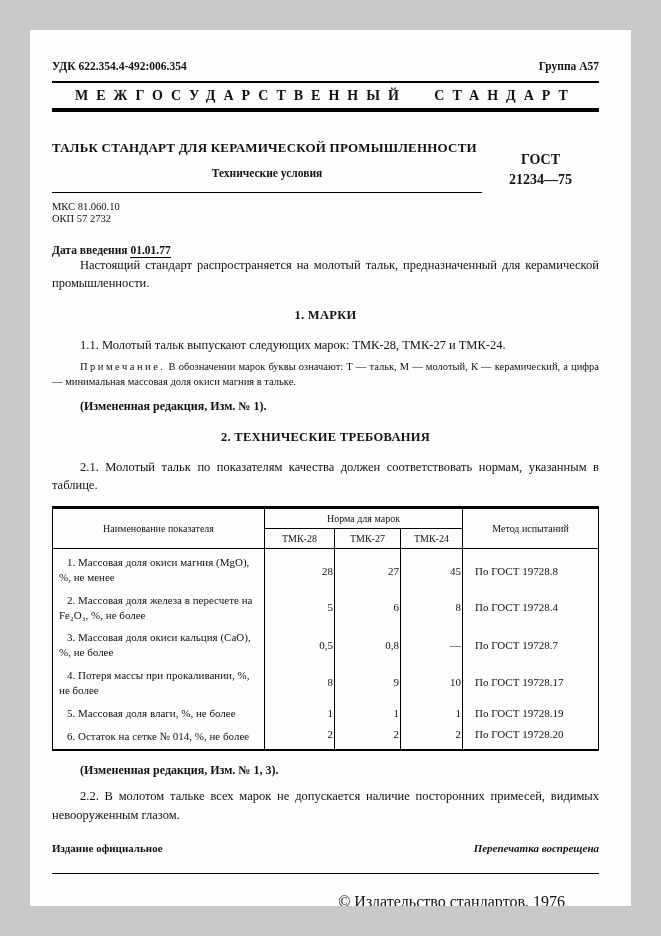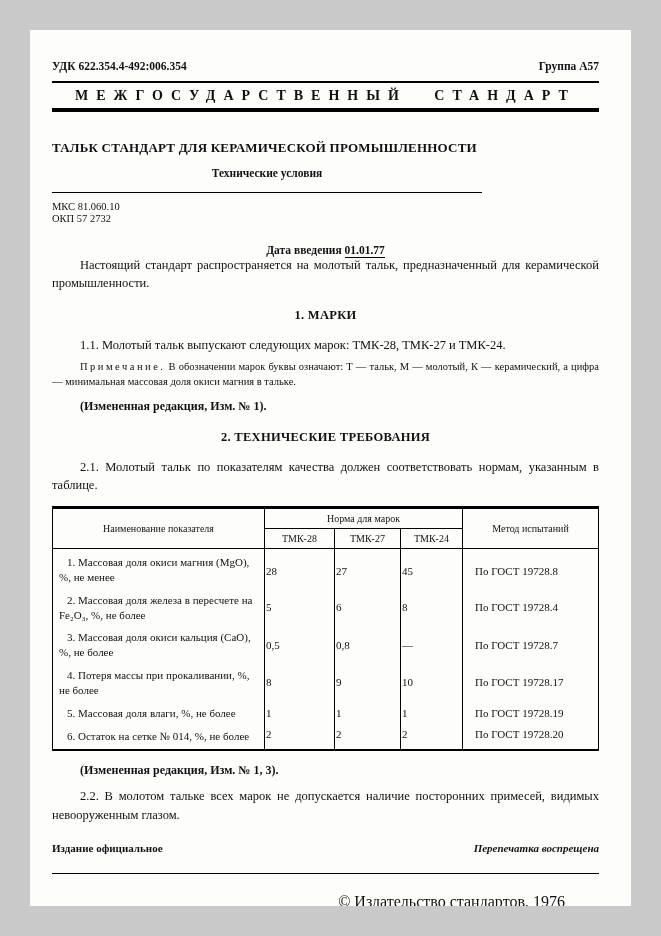--- a/index.html
+++ b/index.html
@@ -29,21 +29,21 @@
   .rule-thick{height:4px;background:#000;}
   .title-block{display:flex;margin-top:28px;}
   .title-left{width:430px;}
   .doc-title{font-weight:bold;font-size:13px;letter-spacing:.2px;}
   .doc-subtitle{font-weight:bold;font-size:11.5px;text-align:center;margin-top:11px;}
   .doc-title-en{font-size:11px;text-align:center;margin-top:9px;}
   .title-rule{height:1px;background:#000;margin-top:13px;}
   .mks{font-size:10.5px;margin-top:8px;}
   .okp{font-size:10.5px;margin-top:1px;}
   .gost-box{flex:1;text-align:center;font-weight:bold;font-size:14px;margin-top:10px;line-height:1.45;}
-  .date-line{text-align:center;font-size:11.5px;font-weight:bold;margin-top:20px;}
+  .date-line{text-align:left;font-size:11.5px;font-weight:bold;margin-top:20px;}
   .date-line .dt{border-bottom:1px solid #000;padding-bottom:1px;}
   p.body{
     font-size:12.5px;line-height:1.45;margin:0;
     text-indent:28px;text-align:justify;
   }
   .mt{margin-top:14px;}
   h3.sec{
     font-size:12.5px;font-weight:bold;text-align:center;
     margin:16px 0 13px 0;letter-spacing:.3px;
   }
@@ -62,21 +62,21 @@
   table.req th{
     font-weight:normal;font-size:10px;text-align:center;
     border:1px solid #000;border-top:none;padding:4px 2px;vertical-align:middle;
   }
   table.req th.c-method{padding:4px 26px;}
   table.req td{
     font-size:11px;border-left:1px solid #000;border-right:1px solid #000;
     vertical-align:middle;line-height:1.35;
   }
   td.t-name{padding:4px 4px 4px 6px;text-indent:8px;text-align:left;}
-  td.t-val{text-align:left;}
+  td.t-val{text-align:right;}
   td.t-method{padding-left:12px;text-align:left;}
   tbody tr:first-child td{padding-top:6px;}
   tbody tr:last-child td{padding-bottom:6px;}
   .footer-line{
     display:flex;justify-content:space-between;align-items:flex-end;
     margin-top:18px;border-bottom:1.5px solid #000;padding-bottom:19px;
     font-size:11px;
   }
   .official{font-weight:bold;}
   .reprint{font-weight:bold;font-style:italic;}
@@ -97,20 +97,24 @@
     <div class="std-title">МЕЖГОСУДАРСТВЕННЫЙ СТАНДАРТ</div>
     <div class="rule-thick"></div>
 
     <div class="title-block">
       <div class="title-left">
         <div class="doc-title">ТАЛЬК СТАНДАРТ ДЛЯ КЕРАМИЧЕСКОЙ ПРОМЫШЛЕННОСТИ</div>
         <div class="doc-subtitle">Технические условия</div>
         <div class="title-rule"></div>
         <div class="mks">МКС 81.060.10</div>
         <div class="okp">ОКП 57 2732</div>
+      </div>
+      <div class="gost-box">
+        <div>ГОСТ</div>
+        <div>21234—75</div>
       </div>
     </div>
 
     <div class="date-line">
       <span>Дата введения</span>
       <span class="dt">01.01.77</span>
     </div>
 
     <p class="body mt">Настоящий стандарт распространяется на молотый тальк, предназначенный для керамической промышленности.</p>
 

